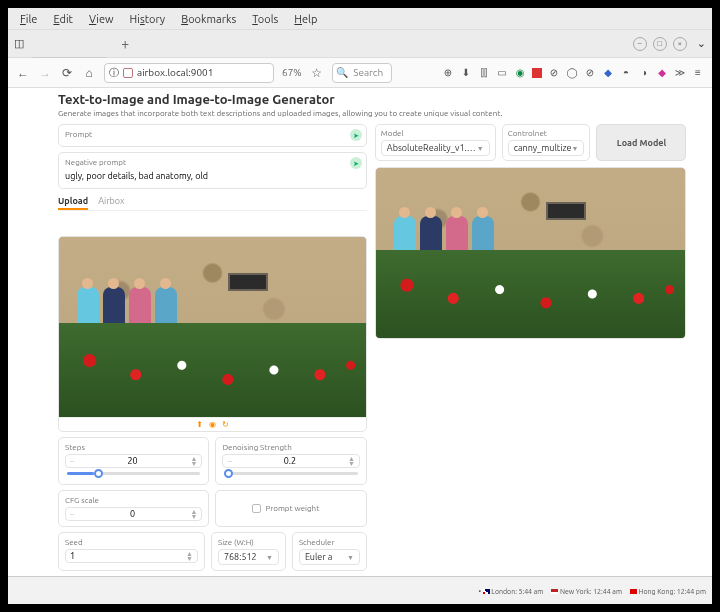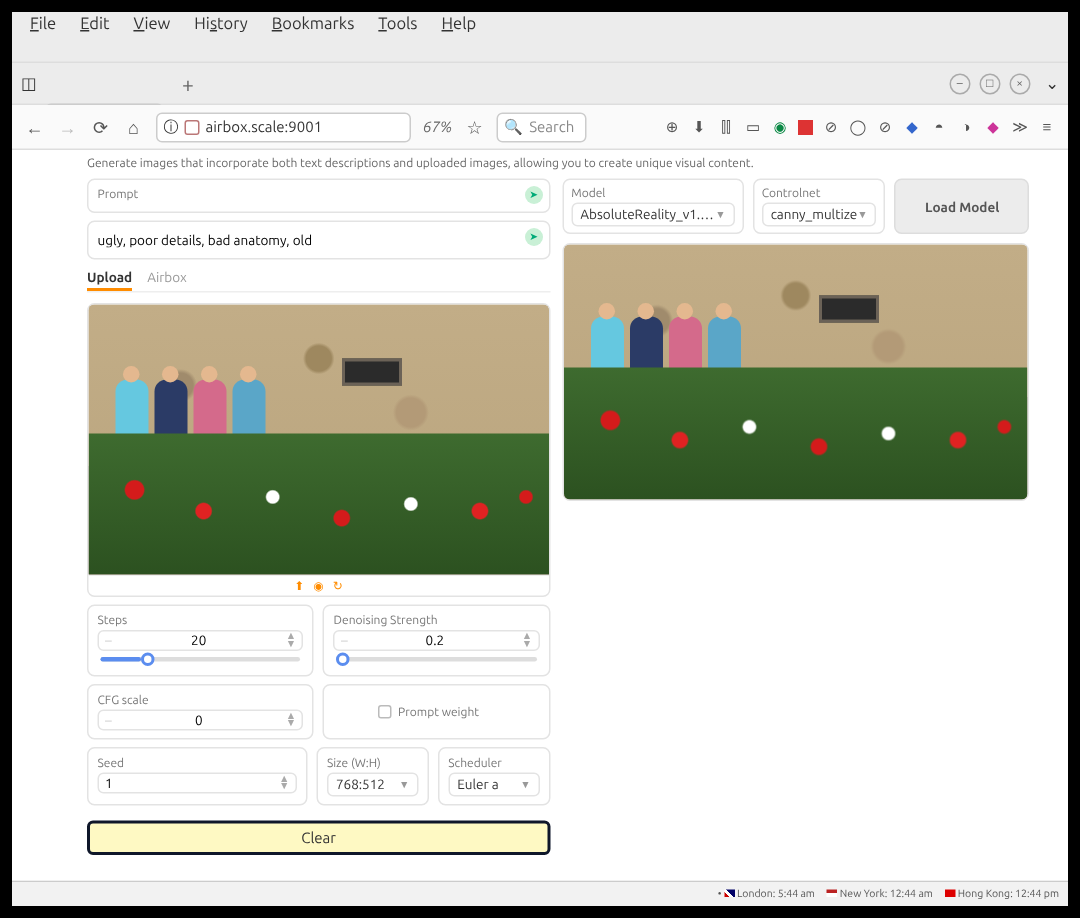--- a/index.html
+++ b/index.html
@@ -1,39 +1,39 @@
 <!DOCTYPE html>
 <html><head>
 <meta charset="utf-8">
 <style>
   * { box-sizing: border-box; margin: 0; padding: 0; font-family: -apple-system, BlinkMacSystemFont, "Segoe UI", Ubuntu, sans-serif; }
   body { width: 720px; height: 612px; background: #000; overflow: hidden; font-size: 11px; color: #333; }
   .desktop { position: absolute; inset: 8px; background: #f6f6f6; display: flex; flex-direction: column; }
 
   
-  .menubar { height: 34px; background: #ececec; display: flex; align-items: flex-start; padding: 0 4px; font-size: 11px; gap: 0; border-bottom:1px solid #ddd;}
+  .menubar { height: 22px; background: #ececec; display: flex; align-items: center; padding: 0 4px; font-size: 11px; gap: 0; border-bottom:1px solid #ddd;}
   .menubar span { padding: 2px 8px; cursor: default; }
   .menubar span u { text-decoration: underline; }
   .menubar .spacer { flex: 1; }
 
   
   .winbar { height: 28px; background: #ececec; display: flex; align-items: center; padding: 2px 6px; gap:6px; border-bottom:1px solid #ddd;}
   .winbar .tab { height: 22px; background: #86efac; border:1px solid #ccc; border-radius: 4px 4px 0 0; display:flex; padding:0 8px; gap:6px; font-size:11px;margin-top:48px;}
   .winbar .tab .favicon { width:10px; height:10px; background:#ff9800; border-radius:2px; }
   .winbar .tab .close { color:#777; font-size:11px; }
   .winbar .newtab { color:#666; font-size:14px; padding:0 6px;}
   .winctl { margin-left:auto; display:flex; gap:6px;}
   .winctl div { width:14px; height:14px; border:1px solid #aaa; border-radius:50%; display:flex; align-items:center; justify-content:center; font-size:8px; color:#666;}
 
   
   .toolbar { height: 30px; background:#fafafa; display:flex; align-items:center; padding:0 8px; gap:8px; border-bottom:1px solid #ddd;}
   .toolbar .ico { width:14px; height:14px; display:flex; align-items:center; justify-content:center; color:#555; font-size:12px;}
   .urlbox { flex: 0 0 170px; height:20px; border:1px solid #ccc; border-radius:4px; display:flex; align-items:center; padding:0 4px; gap:4px; background:#fff; font-size:10px;}
   .urlbox .shield{width:10px;height:10px;border:1px solid #b77; border-radius:2px;}
-  .zoom { font-size:10px; color:#666;font-style:italic;}
+  .zoom { font-size:10px; color:#666;}
   .searchbox{ flex:0 0 60px; height:20px; border:1px solid #ccc; border-radius:4px; display:flex; align-items:center; padding:0 4px; gap:4px; background:#fff; font-size:10px; color:#888;}
   .rtico { display:flex; gap:6px; align-items:center; margin-left:auto;}
   .rtico .i { width:12px;height:12px; font-size:10px; color:#555; display:flex;align-items:center;justify-content:center;}
   .rtico .red{ background:#d33; width:10px;height:10px;}
   .rtico .grn{ color:#0a8844;}
 
   
   .page { flex:1; background:#fff; overflow:hidden; padding: 4px 50px 0 50px; position:relative;}
   .page::-webkit-scrollbar{display:none;}
   h2.title { font-size:13px; font-weight:600; margin-bottom:3px;}
@@ -42,21 +42,21 @@
   .cols { display:flex; gap:8px;}
   .left { flex: 0 0 280px; display:flex; flex-direction:column; gap:5px;}
   .right { flex: 1; display:flex; flex-direction:column; gap:6px;}
 
   .panel { border:1px solid #e3e3e3; border-radius:5px; padding:5px 6px; background:#fff;}
   .lbl { font-size:8px; color:#777; margin-bottom:2px; display:block;}
   .inp { width:100%; border:none; font-size:9px; padding:2px 0; background:transparent;}
   .relpos{position:relative;}
   .sendico{position:absolute; right:4px; top:4px; width:12px;height:12px; background:#c9f0d6; border-radius:50%; display:flex;align-items:center;justify-content:center; font-size:7px; color:#0a7;}
 
-  .tabs { display:flex; gap:10px; font-size:9px; border-bottom:1px solid #eee; margin-bottom:2px;}
+  .tabs { display:flex; gap:10px; font-size:9px; border-bottom:1px solid #eee; margin-bottom:20px;}
   .tabs span{ padding:2px 0; color:#999;}
   .tabs .active{ color:#333; border-bottom:2px solid #ff8c00; font-weight:600;}
 
   .imgbox { border:1px solid #e3e3e3; border-radius:5px; position:relative; background:#fff; overflow:hidden;}
   .imgbox .tag{ position:absolute; top:3px; left:3px; font-size:7px; background:#f2f2f2; color:#888; padding:1px 4px; border-radius:3px;}
   .imgbox .corner{position:absolute; top:3px; right:3px; width:10px;height:10px;background:#fff;border:1px solid #ccc;border-radius:2px;}
   .imgbox .actions{height:14px; display:flex; justify-content:center; align-items:center; gap:6px; font-size:8px; color:#ff8c00; border-top:1px solid #eee;}
 
   
   .scene { width:100%; height:180px; position:relative; overflow:hidden; background:linear-gradient(#bba887,#c7b295 60%, #6e6a5e 60%);}
@@ -95,21 +95,21 @@
   .dropdown .car{color:#999;font-size:7px;}
 
   .btns{display:flex; gap:6px; margin-top:5px;}
   .btn{flex:1; text-align:center; padding:4px 0; font-size:10px; border-radius:4px; border:2px solid #0f172a; background:#fef9c3;}
   .btn.submit{background:linear-gradient(#ffb066,#ff8c1a); color:#fff; border:1px solid #ff8c1a;}
 
   .toprow{display:flex; gap:6px;}
   .toprow .panel{flex:1; padding:4px 5px;}
   .loadbtn{flex:0 0 90px; background:#ececec; border:1px solid #ddd; border-radius:5px; display:flex; align-items:center; justify-content:center; font-size:9px; font-weight:600; color:#555;}
 
-  .taskbar{height:17px; background:#f2f2f2; border-top:1px solid #ccc; display:flex; align-items:center; justify-content:flex-end; gap:8px; padding:0 6px; font-size:7px; color:#555;}
+  .taskbar{height:28px; background:#f2f2f2; border-top:1px solid #ccc; display:flex; align-items:center; justify-content:flex-end; gap:8px; padding:0 6px; font-size:7px; color:#555;}
   .taskbar .flag{width:7px;height:5px;display:inline-block;}
   .flag.uk{background:linear-gradient(45deg,#c00 25%,#fff 25% 50%,#006 50%);}
   .flag.us{background:linear-gradient(#b22 50%,#fff 50%); position:relative;}
   .flag.hk{background:#d00;}
 </style>
 </head>
 <body>
 
 <div class="desktop">
 
@@ -141,21 +141,21 @@
   </div>
 
   <div class="toolbar">
     <div class="ico">←</div>
     <div class="ico" style="color:#bbb">→</div>
     <div class="ico">⟳</div>
     <div class="ico">⌂</div>
     <div class="urlbox">
       <span>ⓘ</span>
       <span class="shield"></span>
-      <span>airbox.scale:9001</span>
+      <span>airbox.local:9001</span>
     </div>
     <span class="zoom">67%</span>
     <div class="ico">☆</div>
     <div class="searchbox">
       <span>🔍</span>
       <span>Search</span>
     </div>
     <div class="rtico">
       <div class="i">⊕</div>
       <div class="i">⬇</div>
@@ -169,30 +169,32 @@
       <div class="i" style="color:#36c">◆</div>
       <div class="i">◓</div>
       <div class="i">◑</div>
       <div class="i" style="color:#c39">◆</div>
       <div class="i">≫</div>
       <div class="i">≡</div>
     </div>
   </div>
 
   <div class="page">
+    <h2 class="title">Text-to-Image and Image-to-Image Generator</h2>
     <p class="sub">Generate images that incorporate both text descriptions and uploaded images, allowing you to create unique visual content.</p>
 
     <div class="cols">
 
       <div class="left">
         <div class="panel relpos">
           <span class="lbl">Prompt</span>
           <div class="sendico">➤</div>
         </div>
         <div class="panel relpos">
+          <span class="lbl">Negative prompt</span>
           <input class="inp" value="ugly, poor details, bad anatomy, old" style="">
           <div class="sendico">➤</div>
         </div>
 
         <div class="tabs">
           <span class="active">Upload</span>
           <span>Airbox</span>
         </div>
 
         <div class="imgbox">

